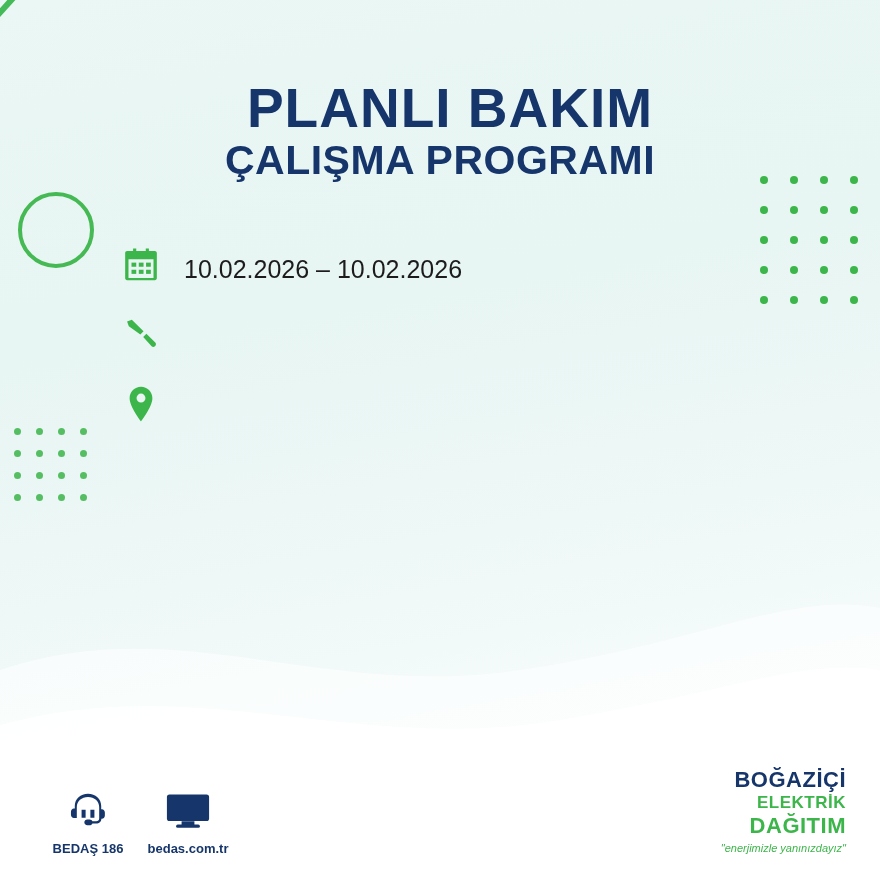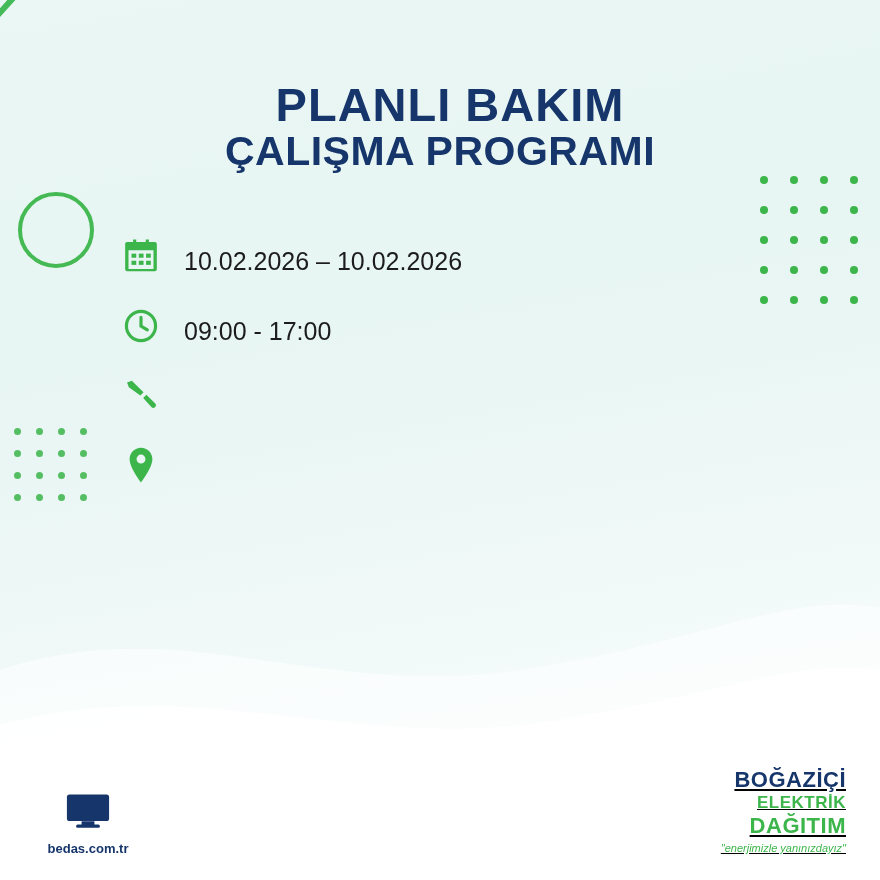--- a/index.html
+++ b/index.html
@@ -89,21 +89,21 @@
   }
   .wave svg { display: block; width: 100%; height: 100%; }
 
   
   .header {
     position: relative;
     text-align: center;
     padding-top: 80px;
   }
   .title-main {
-    font-size: 47px;
+    font-size: 55px;
     font-weight: bold;
     letter-spacing: 1px;
     color: #16366b;
     line-height: 1.05;
     margin: 0;
     padding-left: 20px;
   }
   .title-sub {
     font-size: 41px;
     font-weight: bold;
@@ -173,21 +173,20 @@
     font-size: 13px;
     color: #16366b;
     font-weight: bold;
   }
   .brand {
     position: absolute;
     right: 34px;
     bottom: 8px;
     text-align: right;
     line-height: 1.0;
-    text-decoration: underline;
   }
   .brand .b1 {
     font-size: 22px;
     font-weight: bold;
     color: #16366b;
     letter-spacing: .5px;
   }
   .brand .b2 {
     font-size: 17px;
     font-weight: bold;
@@ -291,29 +290,20 @@
           <rect x="10.6" y="10.5" width="3" height="2.6"></rect>
           <rect x="15.2" y="10.5" width="3" height="2.6"></rect>
           <rect x="6" y="15" width="3" height="2.6"></rect>
           <rect x="10.6" y="15" width="3" height="2.6"></rect>
           <rect x="15.2" y="15" width="3" height="2.6"></rect>
         </svg>
       </div>
       <div class="txt">10.02.2026 – 10.02.2026</div>
     </div>
 
-    <div class="row">
-      <div class="ico">
-        <svg width="38" height="38" viewBox="0 0 24 24" fill="none" stroke="#3cb54a" stroke-width="2">
-          <circle cx="12" cy="12" r="9.2"></circle>
-          <path d="M12 6.6V12l4 2.4" stroke-linecap="round"></path>
-        </svg>
-      </div>
-      <div class="txt">09:00 - 17:00</div>
-    </div>
 
     <div class="row">
       <div class="ico">
         <svg width="38" height="38" viewBox="0 0 24 24" fill="#3cb54a">
           <path d="M3.2 3.4l3-1.1 7.4 7.4-2 2L4.3 6.4l-1.1-3z"></path>
           <path d="M13.4 13.2l2-2 5.6 5.6c.6.6.6 1.5 0 2.1l-.2.2c-.6.6-1.5.6-2.1 0l-5.3-5.9z"></path>
           <path d="M20.6 2.6l-3.2 1.9-1.6-1 .3 3.4-5.3 5.3-2 2-4.2 4.2c-.7.7-.7 1.8 0 2.5.7.7 1.8.7 2.5 0l4.2-4.2 2-2 5.3-5.3 3.1.2-.9-1.7 1.8-3.3-2-2z" opacity="0"></path>
           <path d="M21.1 3.1c-1.7-1-3.9-.8-5.4.7-1.4 1.4-1.7 3.4-.9 5.1L4.3 19.4c-.7.7-.7 1.8 0 2.4.7.7 1.7.7 2.4 0L17.2 11.3c1.7.8 3.7.5 5.1-.9 1.5-1.5 1.7-3.7.7-5.4l-3 3-2.1-.5-.5-2.1 3.7-2.3z" opacity="0"></path>
           <path d="M16.6 2.1c1 0 1.9.3 2.7.8l-3.1 3.1 2 2 3.1-3.1c.5.8.8 1.7.8 2.7 0 2.7-2.2 4.9-4.9 4.9-.6 0-1.2-.1-1.7-.3l-1.7 1.7-2-2 1.7-1.7c-.2-.5-.3-1.1-.3-1.7 0-2.7 2.2-4.9 4.9-4.9z" opacity="0"></path>
         </svg>
@@ -327,20 +317,29 @@
         </svg>
       </div>
     </div>
 
   </div>
 
   <div class="footer">
 
     <div class="contacts">
 
+      <div class="contact">
+        <div class="cico">
+          <svg width="44" height="44" viewBox="0 0 24 24" fill="#16366b">
+            <path d="M12 2.6c-4.1 0-7.2 2.9-7.2 6.6v1.4h-.5c-.9 0-1.6.8-1.6 1.8v1.6c0 1 .7 1.8 1.6 1.8h1.6V9.8c0-3.2 2.6-5.5 6.1-5.5s6.1 2.3 6.1 5.5v6.3c0 1-.7 1.5-1.6 1.5h-2.1c-.2-.6-.8-1-1.5-1h-1.3c-.9 0-1.6.7-1.6 1.6s.7 1.6 1.6 1.6h1.3c.7 0 1.3-.4 1.5-1h2.1c1.6 0 2.8-1.1 2.8-2.6h.3c.9 0 1.6-.8 1.6-1.8v-1.6c0-1-.7-1.8-1.6-1.8h-.4V9.2c0-3.7-3.1-6.6-7.2-6.6z"></path>
+            <path d="M8.5 11.3h2.2v4.4H8.5zM13.3 11.3h2.2v4.4h-2.2z"></path>
+          </svg>
+        </div>
+        <div class="clabel">BEDAŞ 186</div>
+      </div>
 
       <div class="contact">
         <div class="cico">
           <svg width="52" height="44" viewBox="0 0 26 24" fill="#16366b">
             <rect x="1.5" y="3" width="23" height="14.5" rx="1.4"></rect>
             <rect x="3.4" y="4.8" width="19.2" height="10.8" fill="#eaf7f4" opacity="0"></rect>
             <rect x="9.5" y="17.6" width="7" height="2.2"></rect>
             <rect x="6.5" y="19.4" width="13" height="1.8" rx=".9"></rect>
           </svg>
         </div>

